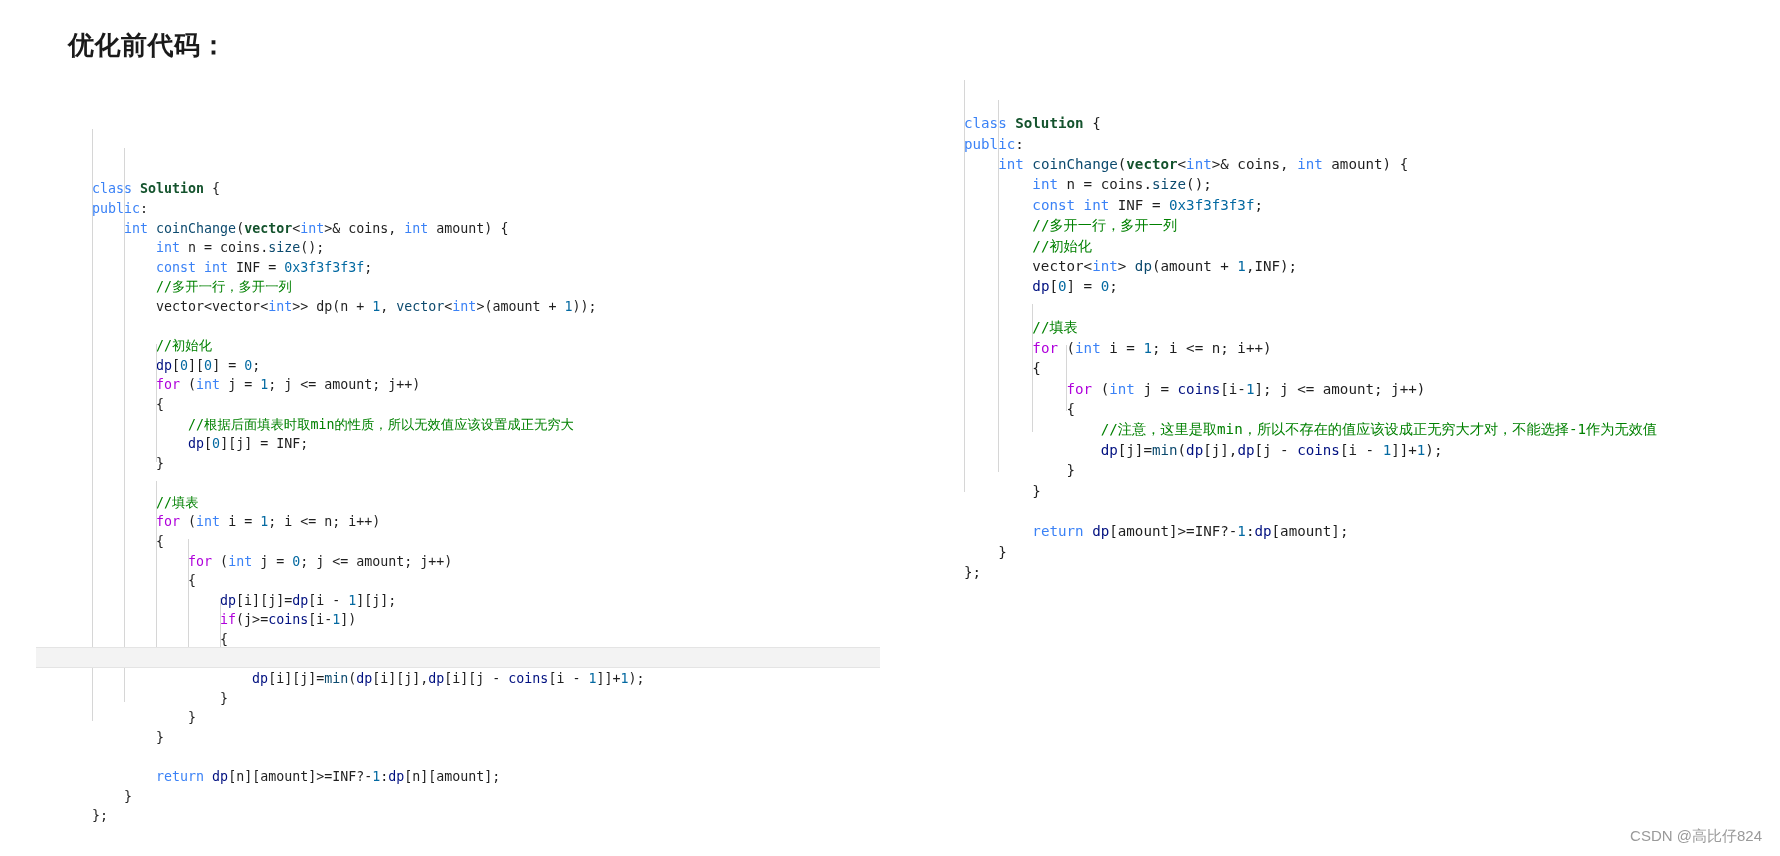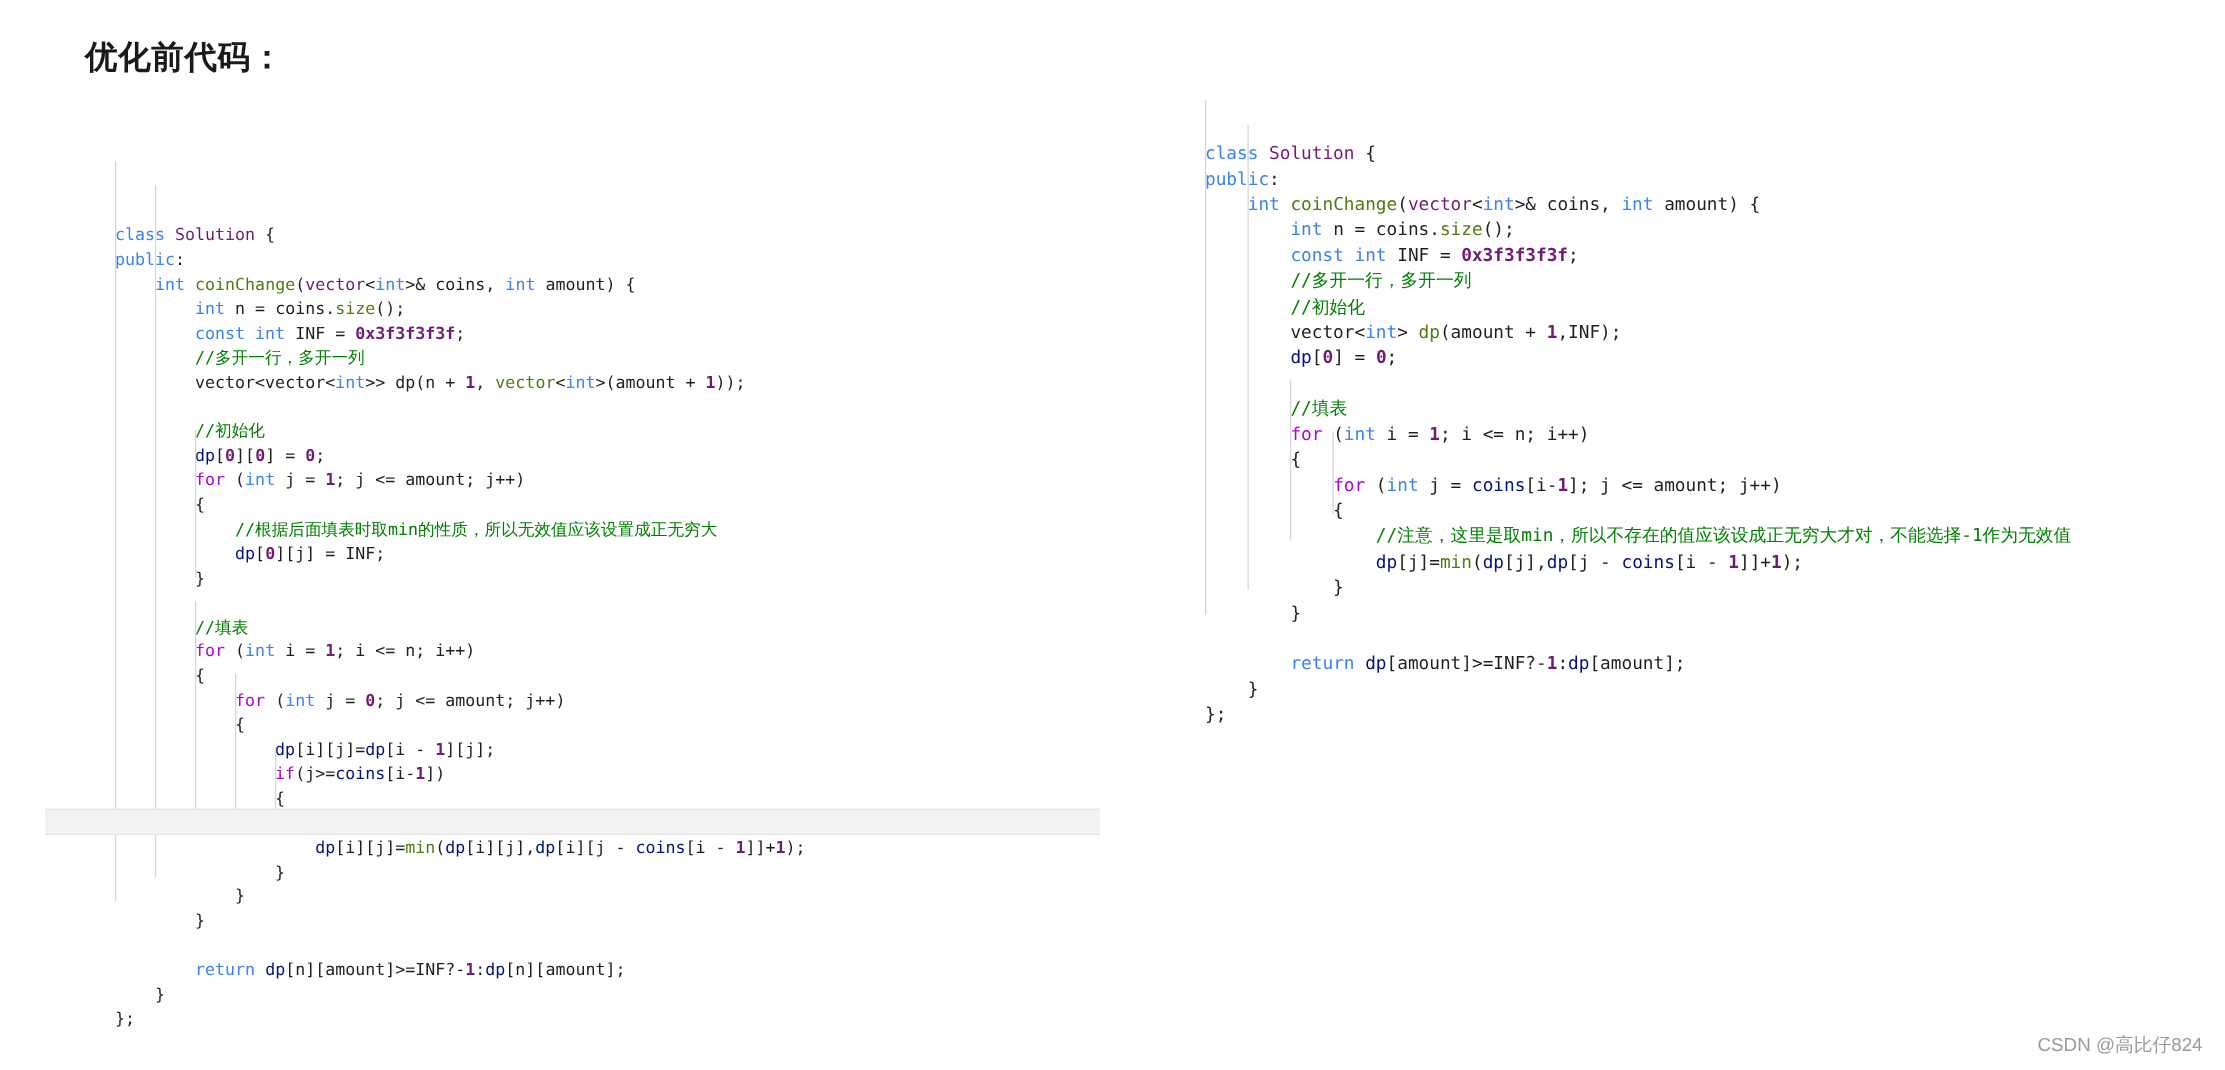--- a/index.html
+++ b/index.html
@@ -78,23 +78,23 @@
     position: absolute;
     background: #f3f3f3;
     border-top: 1px solid #e4e4e4;
     border-bottom: 1px solid #e4e4e4;
     pointer-events: none;
   }
 
   
   .t-key      { color: #3b82f6; }   
   .t-ctrl     { color: #af00db; }   
-  .t-type     { color: #701a75; }   
-  .t-fn       { color: #4d7c0f; }   
-  .t-num      { color: #701a75; font-weight: bold; }   
+  .t-type     { color: #14532d; font-weight: bold; }   
+  .t-fn       { color: #0c4a6e; }   
+  .t-num      { color: #0369a1; }   
   .t-var      { color: #001080; }   
   .t-cmt      { color: #008000; }   
   .t-plain    { color: #1f1f1f; }
 
   
   .watermark {
     position: absolute;
     right: 18px;
     bottom: 10px;
     font-family: "Liberation Sans", sans-serif;

